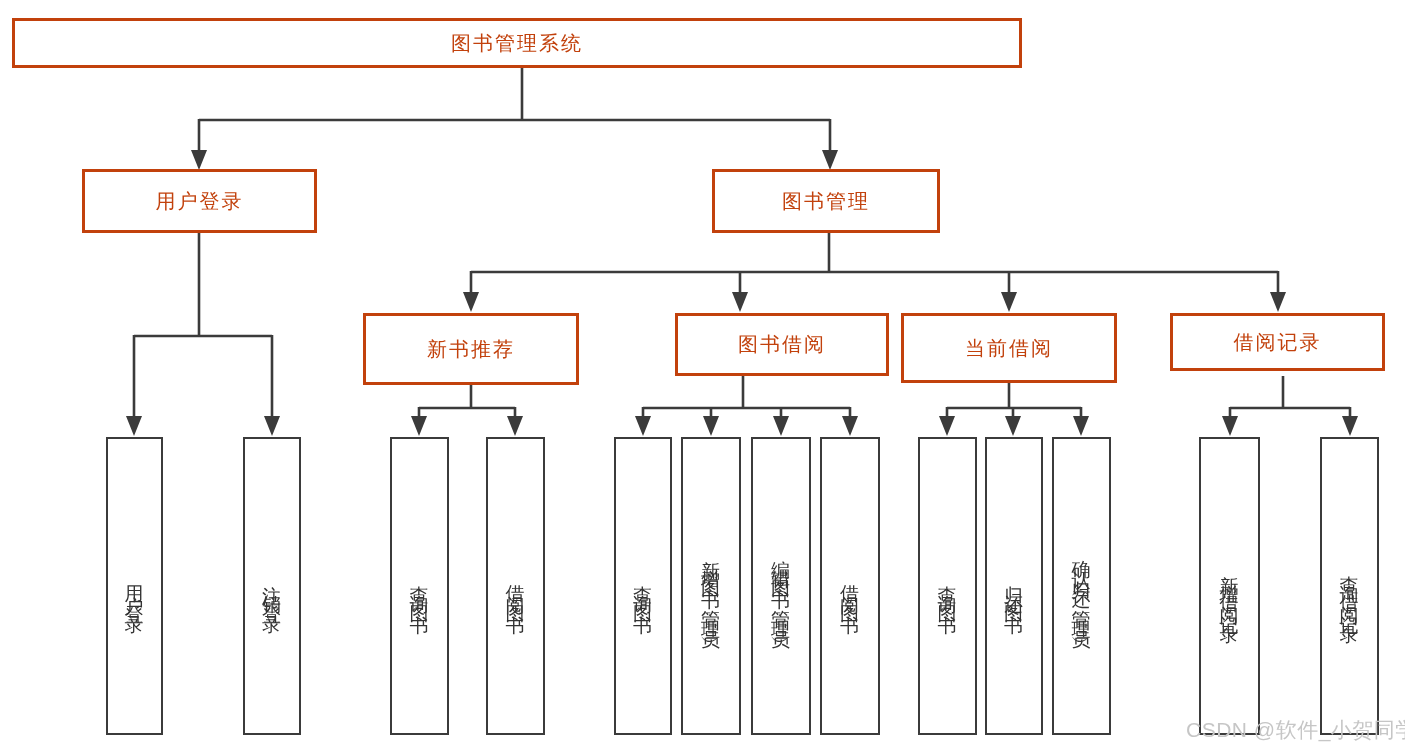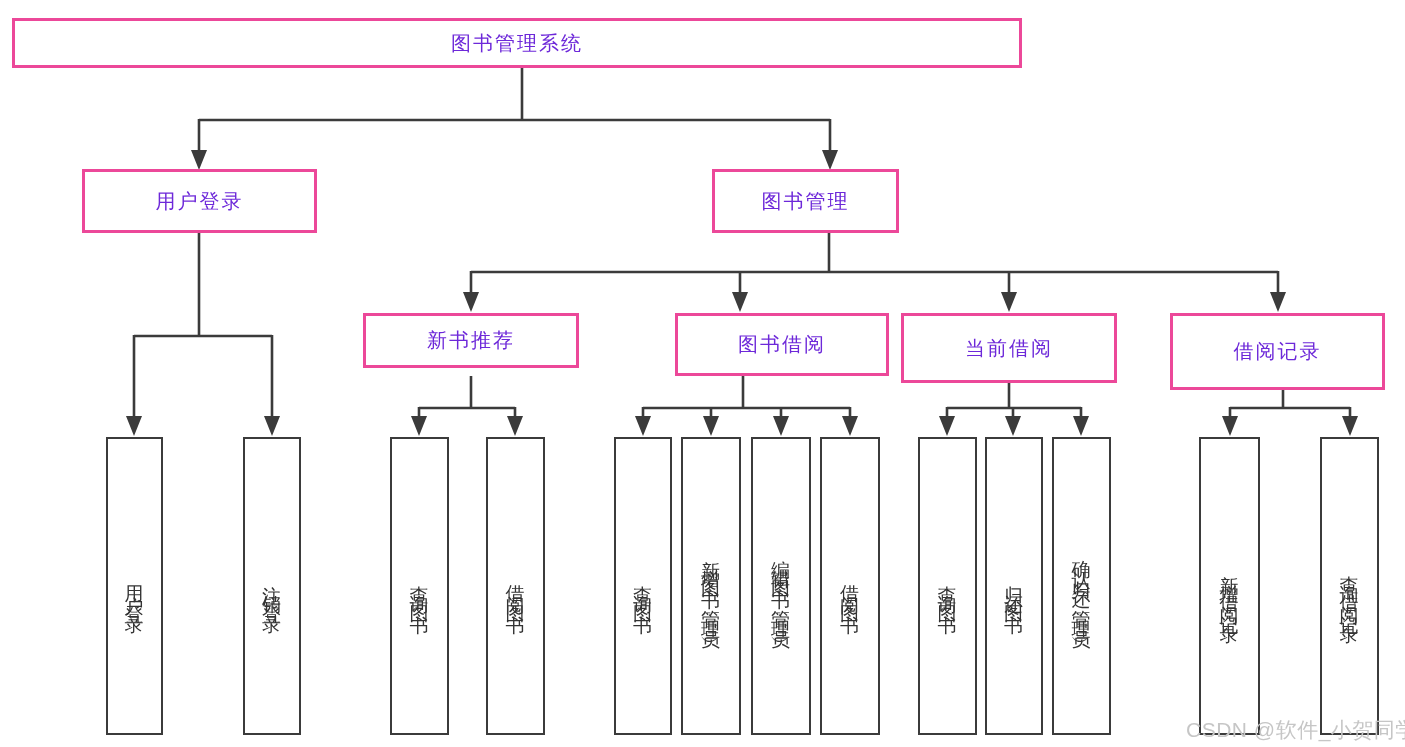--- a/index.html
+++ b/index.html
@@ -25,25 +25,25 @@
     stroke: #3b3b3b;
     stroke-width: 2.6;
   }
   #wires polygon {
     fill: #3b3b3b;
   }
   .hnode {
     position: absolute;
     box-sizing: border-box;
     background: #ffffff;
-    border: 3px solid #ec4899;
+    border: 3px solid #c2410c;
     display: flex;
     align-items: center;
     justify-content: center;
-    color: #6d28d9;
+    color: #c2410c;
     font-size: 20px;
     letter-spacing: 2px;
     z-index: 2;
   }
   .leaf {
     position: absolute;
     top: 437px;
     height: 298px;
     box-sizing: border-box;
     background: #ffffff;
@@ -141,34 +141,34 @@
     <polygon points="1342,416 1358,416 1350,436"></polygon>
   </svg>
 
   <div class="hnode" style="left:12px; top:18px; width:1010px; height:50px;">
     <span>图书管理系统</span>
   </div>
 
   <div class="hnode" style="left:82px; top:169px; width:235px; height:64px;">
     <span>用户登录</span>
   </div>
-  <div class="hnode" style="left:712px; top:169px; width:187px; height:64px;">
+  <div class="hnode" style="left:712px; top:169px; width:228px; height:64px;">
     <span>图书管理</span>
   </div>
 
-  <div class="hnode" style="left:363px; top:313px; width:216px; height:55px;">
+  <div class="hnode" style="left:363px; top:313px; width:216px; height:72px;">
     <span>新书推荐</span>
   </div>
   <div class="hnode" style="left:633px; top:313px; width:214px; height:63px;margin-left:42px;">
     <span>图书借阅</span>
   </div>
   <div class="hnode" style="left:901px; top:313px; width:216px; height:70px;">
     <span>当前借阅</span>
   </div>
-  <div class="hnode" style="left:1170px; top:313px; width:215px; height:77px;">
+  <div class="hnode" style="left:1170px; top:313px; width:215px; height:58px;">
     <span>借阅记录</span>
   </div>
 
   <div class="leaf" style="left:106px; width:57px;">
     <span class="vlabel">用户登录</span>
   </div>
   <div class="leaf" style="left:243px; width:58px;">
     <span class="vlabel">注销登录</span>
   </div>
 

